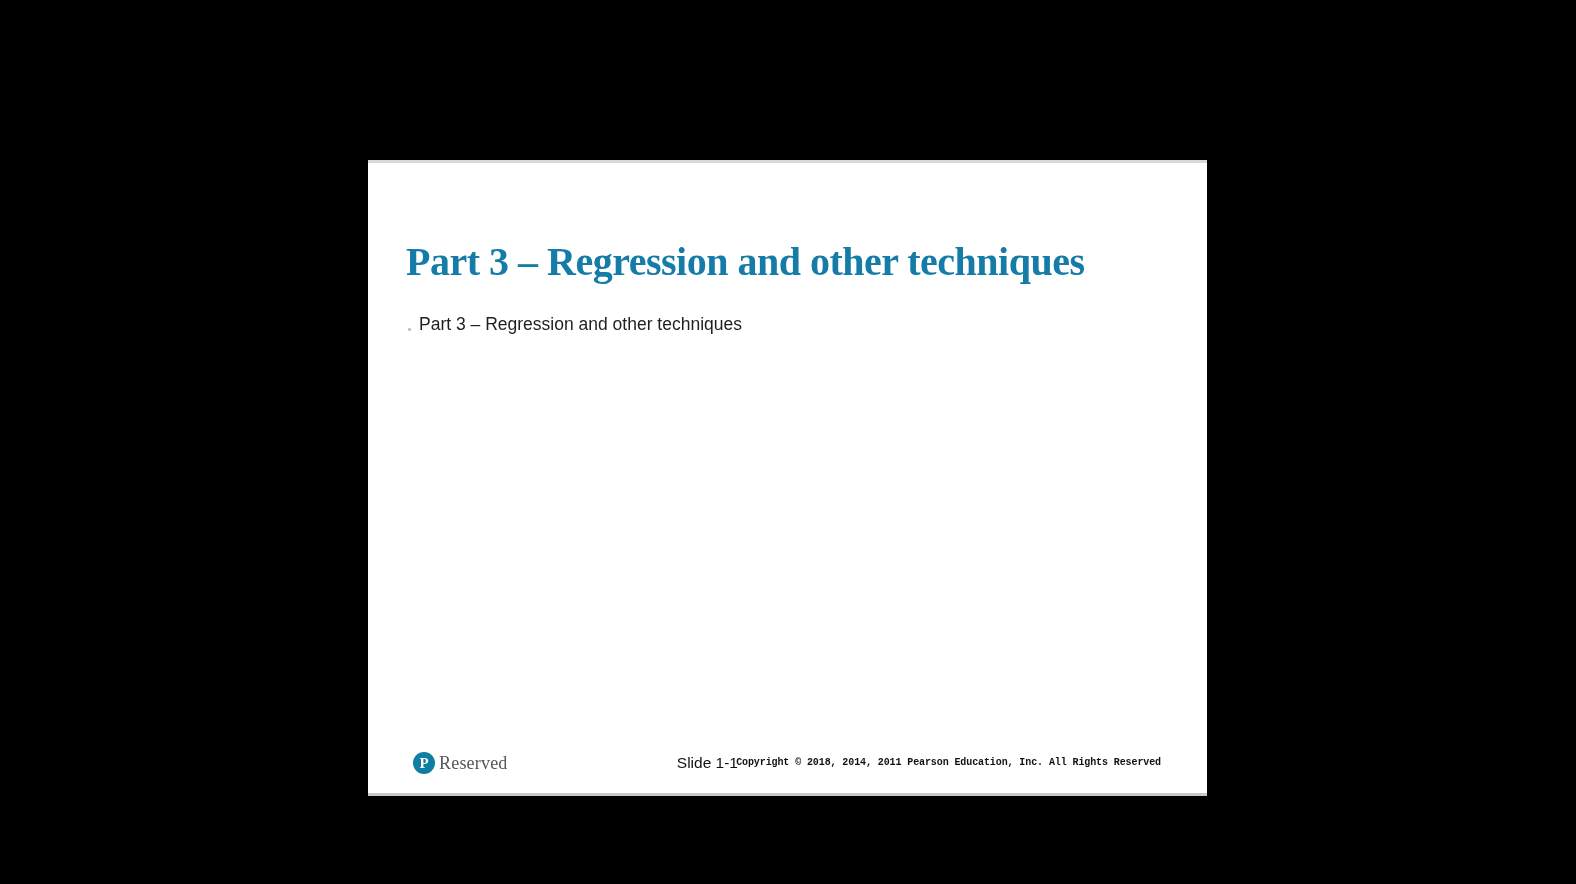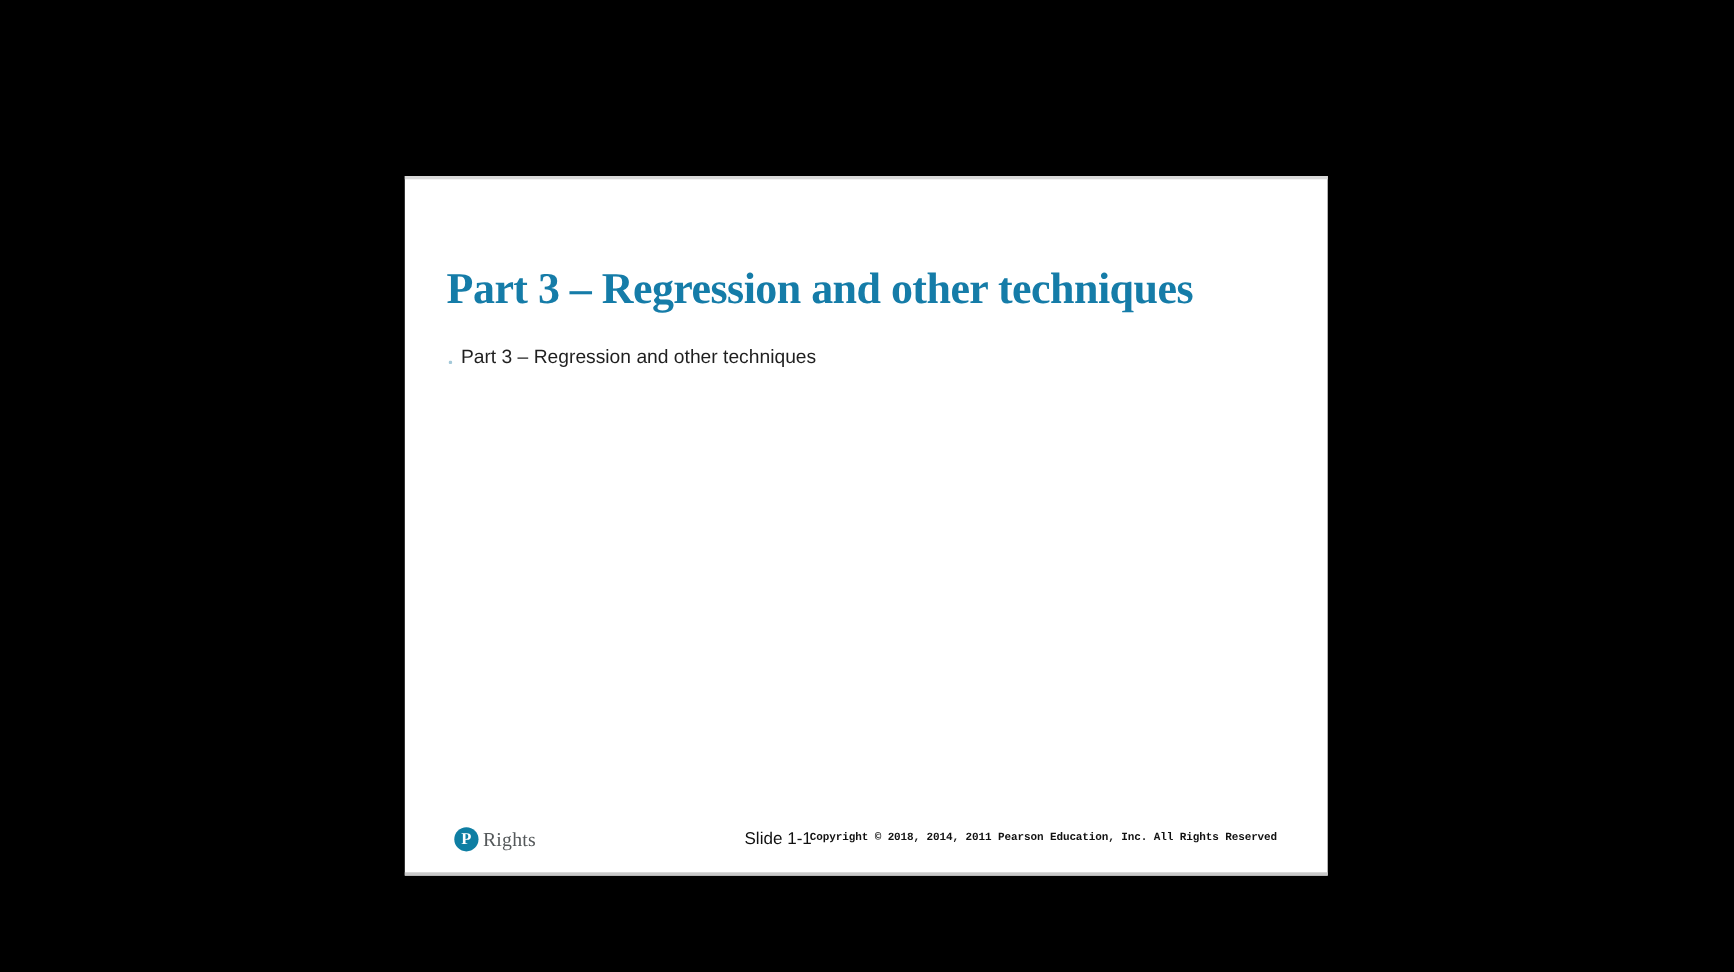--- a/index.html
+++ b/index.html
@@ -135,21 +135,21 @@
 
     <h1 class="slide-title">Part 3 – Regression and other techniques</h1>
 
     <div class="bullet-row">
       <span class="bullet-dot"></span>
       <span class="bullet-text">Part 3 – Regression and other techniques</span>
     </div>
 
     <div class="logo">
       <span class="logo-circle">P</span>
-      <span class="logo-word">Rights</span>
+      <span class="logo-word">Reserved</span>
     </div>
 
     <div class="slide-number">Slide 1-1</div>
 
     <div class="copyright">Copyright © 2018, 2014, 2011 Pearson Education, Inc. All Rights Reserved</div>
 
     <div class="slide-bottom-edge"></div>
   </div>
 </div>
 

